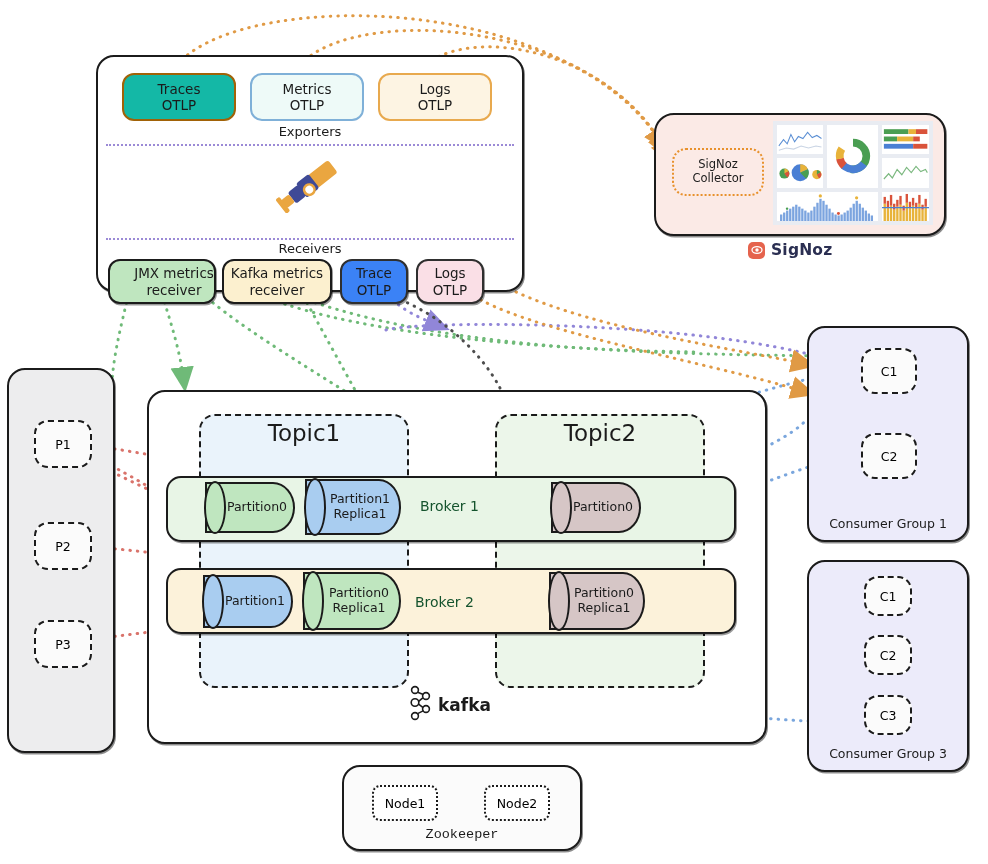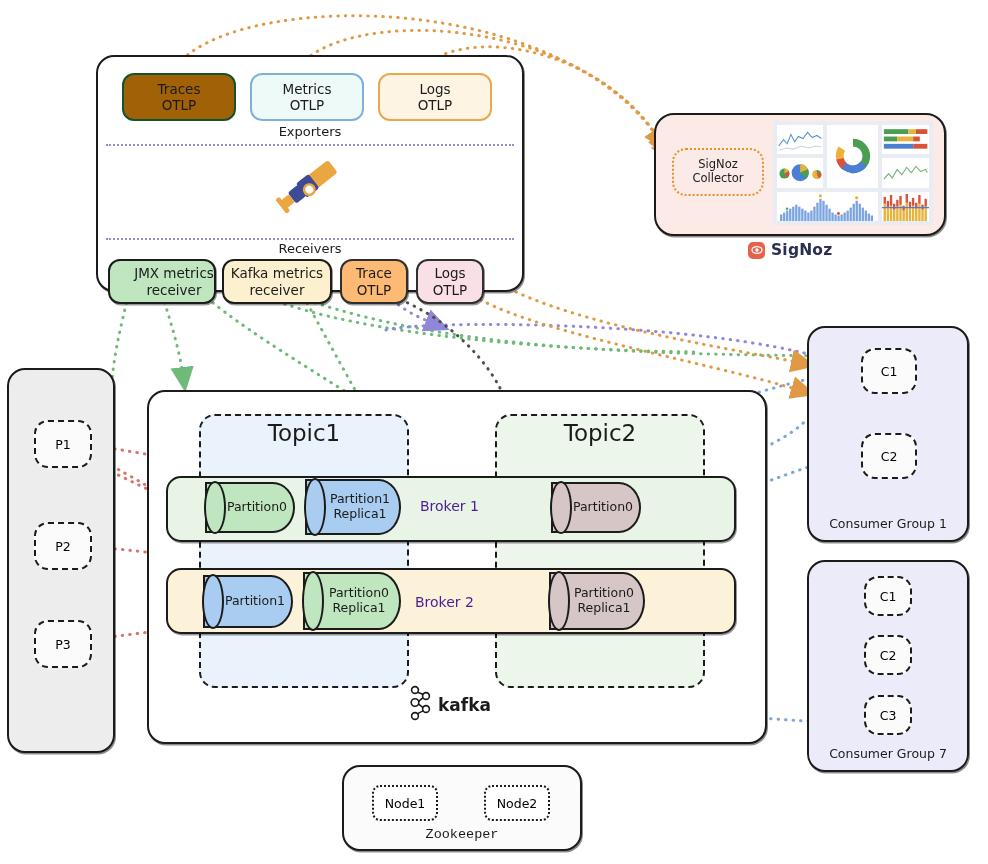--- a/index.html
+++ b/index.html
@@ -37,31 +37,31 @@
   }
 
   
   #otel-panel { left:96px; top:55px; width:428px; height:237px; }
   .pill {
     position:absolute; border-radius:12px;
     display:flex; align-items:center; justify-content:center;
     text-align:center; white-space:pre-line; line-height:1.22;
     font-size:13.5px; color:#1b1b1b;
   }
-  .exp-traces  { border:2px solid #14532d; background:#a16207; }
+  .exp-traces  { border:2px solid #a16207; background:#14b8a6; }
   .exp-metrics { border:2px solid #7fb0d8; background:#eefaf8; }
   .exp-logs    { border:2px solid #e8a94e; background:#fdf4e3; }
 
   .rcv {
     border:2.2px solid #1b1b1b; border-radius:12px;
     box-shadow:1px 1.5px 0 rgba(0,0,0,.4);
   }
   .rcv-jmx   { background:#bfe6bf; }
   .rcv-kafka { background:#fcf0cf; }
-  .rcv-trace { background:#fdba74; border-color:#2f2f2f; }
+  .rcv-trace { background:#3b82f6; border-color:#2f2f2f; }
   .rcv-logs  { background:#fadfe6; border-color:#2f2f2f; }
 
   .divider-dot {
     position:absolute; left:8px; right:8px; height:0;
     border-top:2px dotted #9b8ad6;
   }
   .sec-lbl { position:absolute; font-size:13px; color:#1b1b1b; width:100%; text-align:center; }
 
   
   #signoz-panel { left:654px; top:113px; width:292px; height:123px;
@@ -97,21 +97,21 @@
       rgba(120,170,225,.40) 0 2px, rgba(255,255,255,0) 2px 8px); }
   .hatch-green { background-image:repeating-linear-gradient(45deg,
       rgba(120,190,130,.38) 0 2px, rgba(255,255,255,0) 2px 8px); }
   .topic-name { position:absolute; width:100%; top:4px; text-align:center;
     font-size:23px; color:#1b1b1b; }
 
   .broker { position:absolute; border:2.2px solid #1b1b1b; border-radius:15px;
     box-shadow:1px 1.5px 0 rgba(0,0,0,.4); }
   #broker1 { left:166px; top:476px; width:570px; height:66px; background:#e8f5e6; }
   #broker2 { left:166px; top:568px; width:570px; height:66px; background:#fcf2da; }
-  .broker-lbl { position:absolute; font-size:14px; color:#4c1d95; }
+  .broker-lbl { position:absolute; font-size:14px; color:#14532d; }
 
   
   .cyl { position:absolute; }
   .cyl .body {
     position:absolute; inset:0; border:2px solid #1b1b1b;
     border-radius:0 22px 22px 0 / 0 50% 50% 0;
     display:flex; align-items:center; justify-content:center;
     text-align:center; white-space:pre-line; font-size:12.5px;
     line-height:1.18; color:#1b1b1b; padding-left:14px;
   }
@@ -489,21 +489,21 @@
   <div id="cg2" class="hd box-solid cgroup">
     <div class="cnode box-dashed" style="left:55px; top:14px; width:48px; height:40px;">
       <span>C1</span>
     </div>
     <div class="cnode box-dashed" style="left:55px; top:73px; width:48px; height:40px;">
       <span>C2</span>
     </div>
     <div class="cnode box-dashed" style="left:55px; top:133px; width:48px; height:40px;">
       <span>C3</span>
     </div>
-    <div class="cg-lbl">Consumer Group 7</div>
+    <div class="cg-lbl">Consumer Group 3</div>
   </div>
 
   <div id="zookeeper" class="hd box-solid">
     <div class="zknode" style="left:28px; top:18px;">
       <span>Node1</span>
     </div>
     <div class="zknode" style="left:140px; top:18px;">
       <span>Node2</span>
     </div>
     <div id="zk-lbl">Zookeeper</div>

